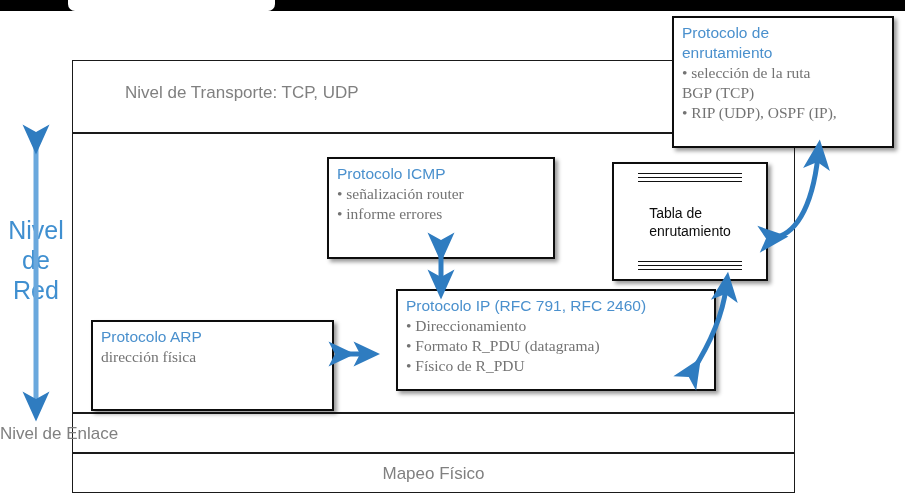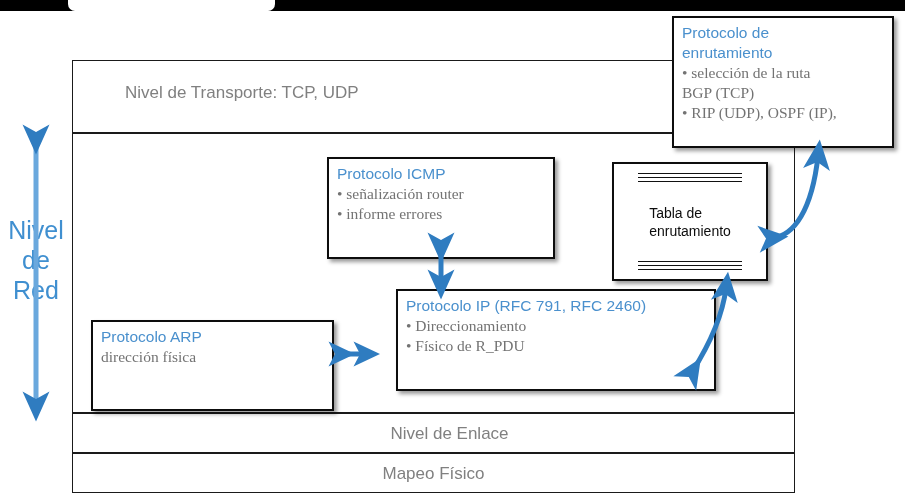--- a/index.html
+++ b/index.html
@@ -129,21 +129,21 @@
   <div class="top-bar">
     <div class="top-bar-notch"></div>
   </div>
 
   <div class="layer-box" style="left:72px; top:60px; width:723px; height:73px;"></div>
   <div class="layer-label" style="left:95px; top:83px;margin-left:30px;">Nivel de Transporte: TCP, UDP</div>
 
   <div class="layer-box" style="left:72px; top:133px; width:723px; height:280px;"></div>
 
   <div class="layer-box" style="left:72px; top:413px; width:723px; height:40px;"></div>
-  <div class="layer-label" style="left:0; top:424px; width:867px; text-align:center;padding-left:16px;">Nivel de Enlace</div>
+  <div class="layer-label" style="left:0; top:424px; width:867px; ">Nivel de Enlace</div>
 
   <div class="layer-box" style="left:72px; top:453px; width:723px; height:40px;"></div>
   <div class="layer-label" style="left:0; top:464px; width:867px; text-align:center;">Mapeo Físico</div>
 
   <div class="side-label">
     <div>Nivel</div>
     <div>de</div>
     <div>Red</div>
   </div>
 
@@ -157,20 +157,21 @@
 
   <div class="callout" style="left:327px; top:157px; width:228px; height:102px;">
     <div class="head">Protocolo ICMP</div>
     <div class="li">• señalización router</div>
     <div class="li">• informe errores</div>
   </div>
 
   <div class="callout" style="left:372px; top:289px; width:320px; height:102px;margin-left:24px;">
     <div class="head">Protocolo IP (RFC 791, RFC 2460)</div>
     <div class="li">• Direccionamiento</div>
+    <div class="li">• Formato R_PDU (datagrama)</div>
     <div class="li">• Físico de R_PDU</div>
   </div>
 
   <div class="callout" style="left:91px; top:320px; width:243px; height:91px;">
     <div class="head">Protocolo ARP</div>
     <div class="li">dirección física</div>
   </div>
 
   <div class="doc" style="left:612px; top:162px; width:156px; height:119px;">
     <div class="doc-rules">

